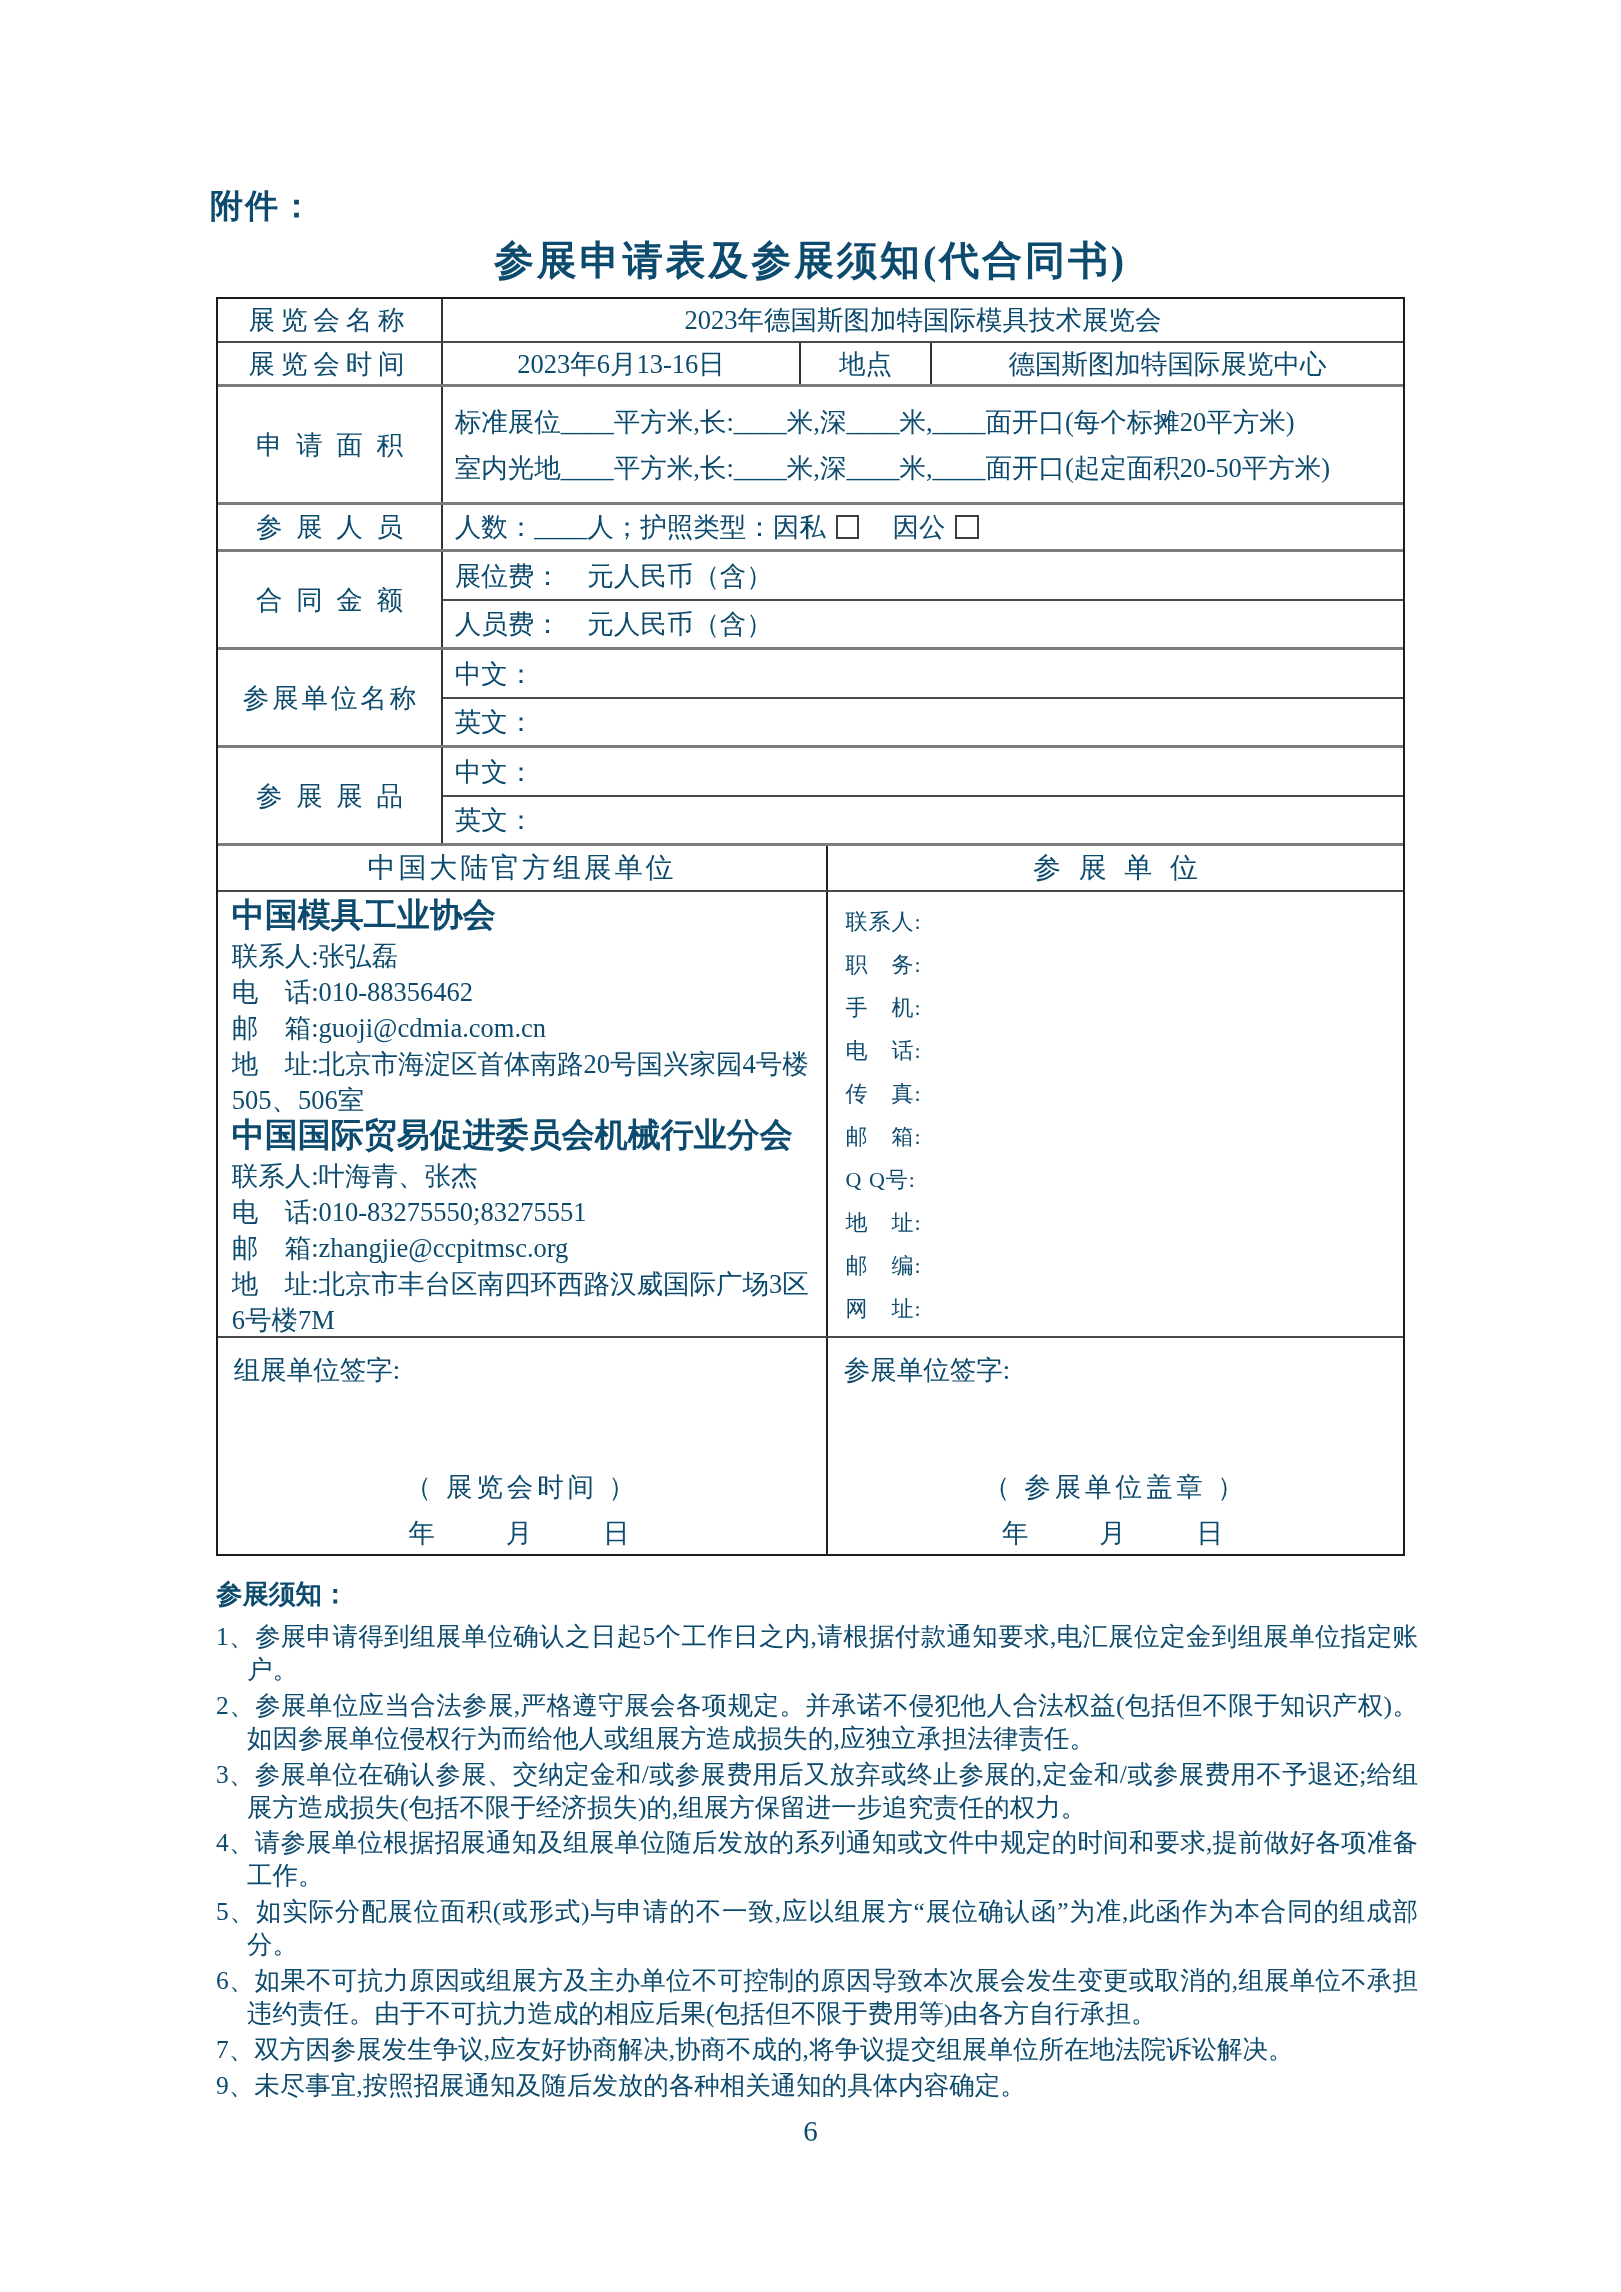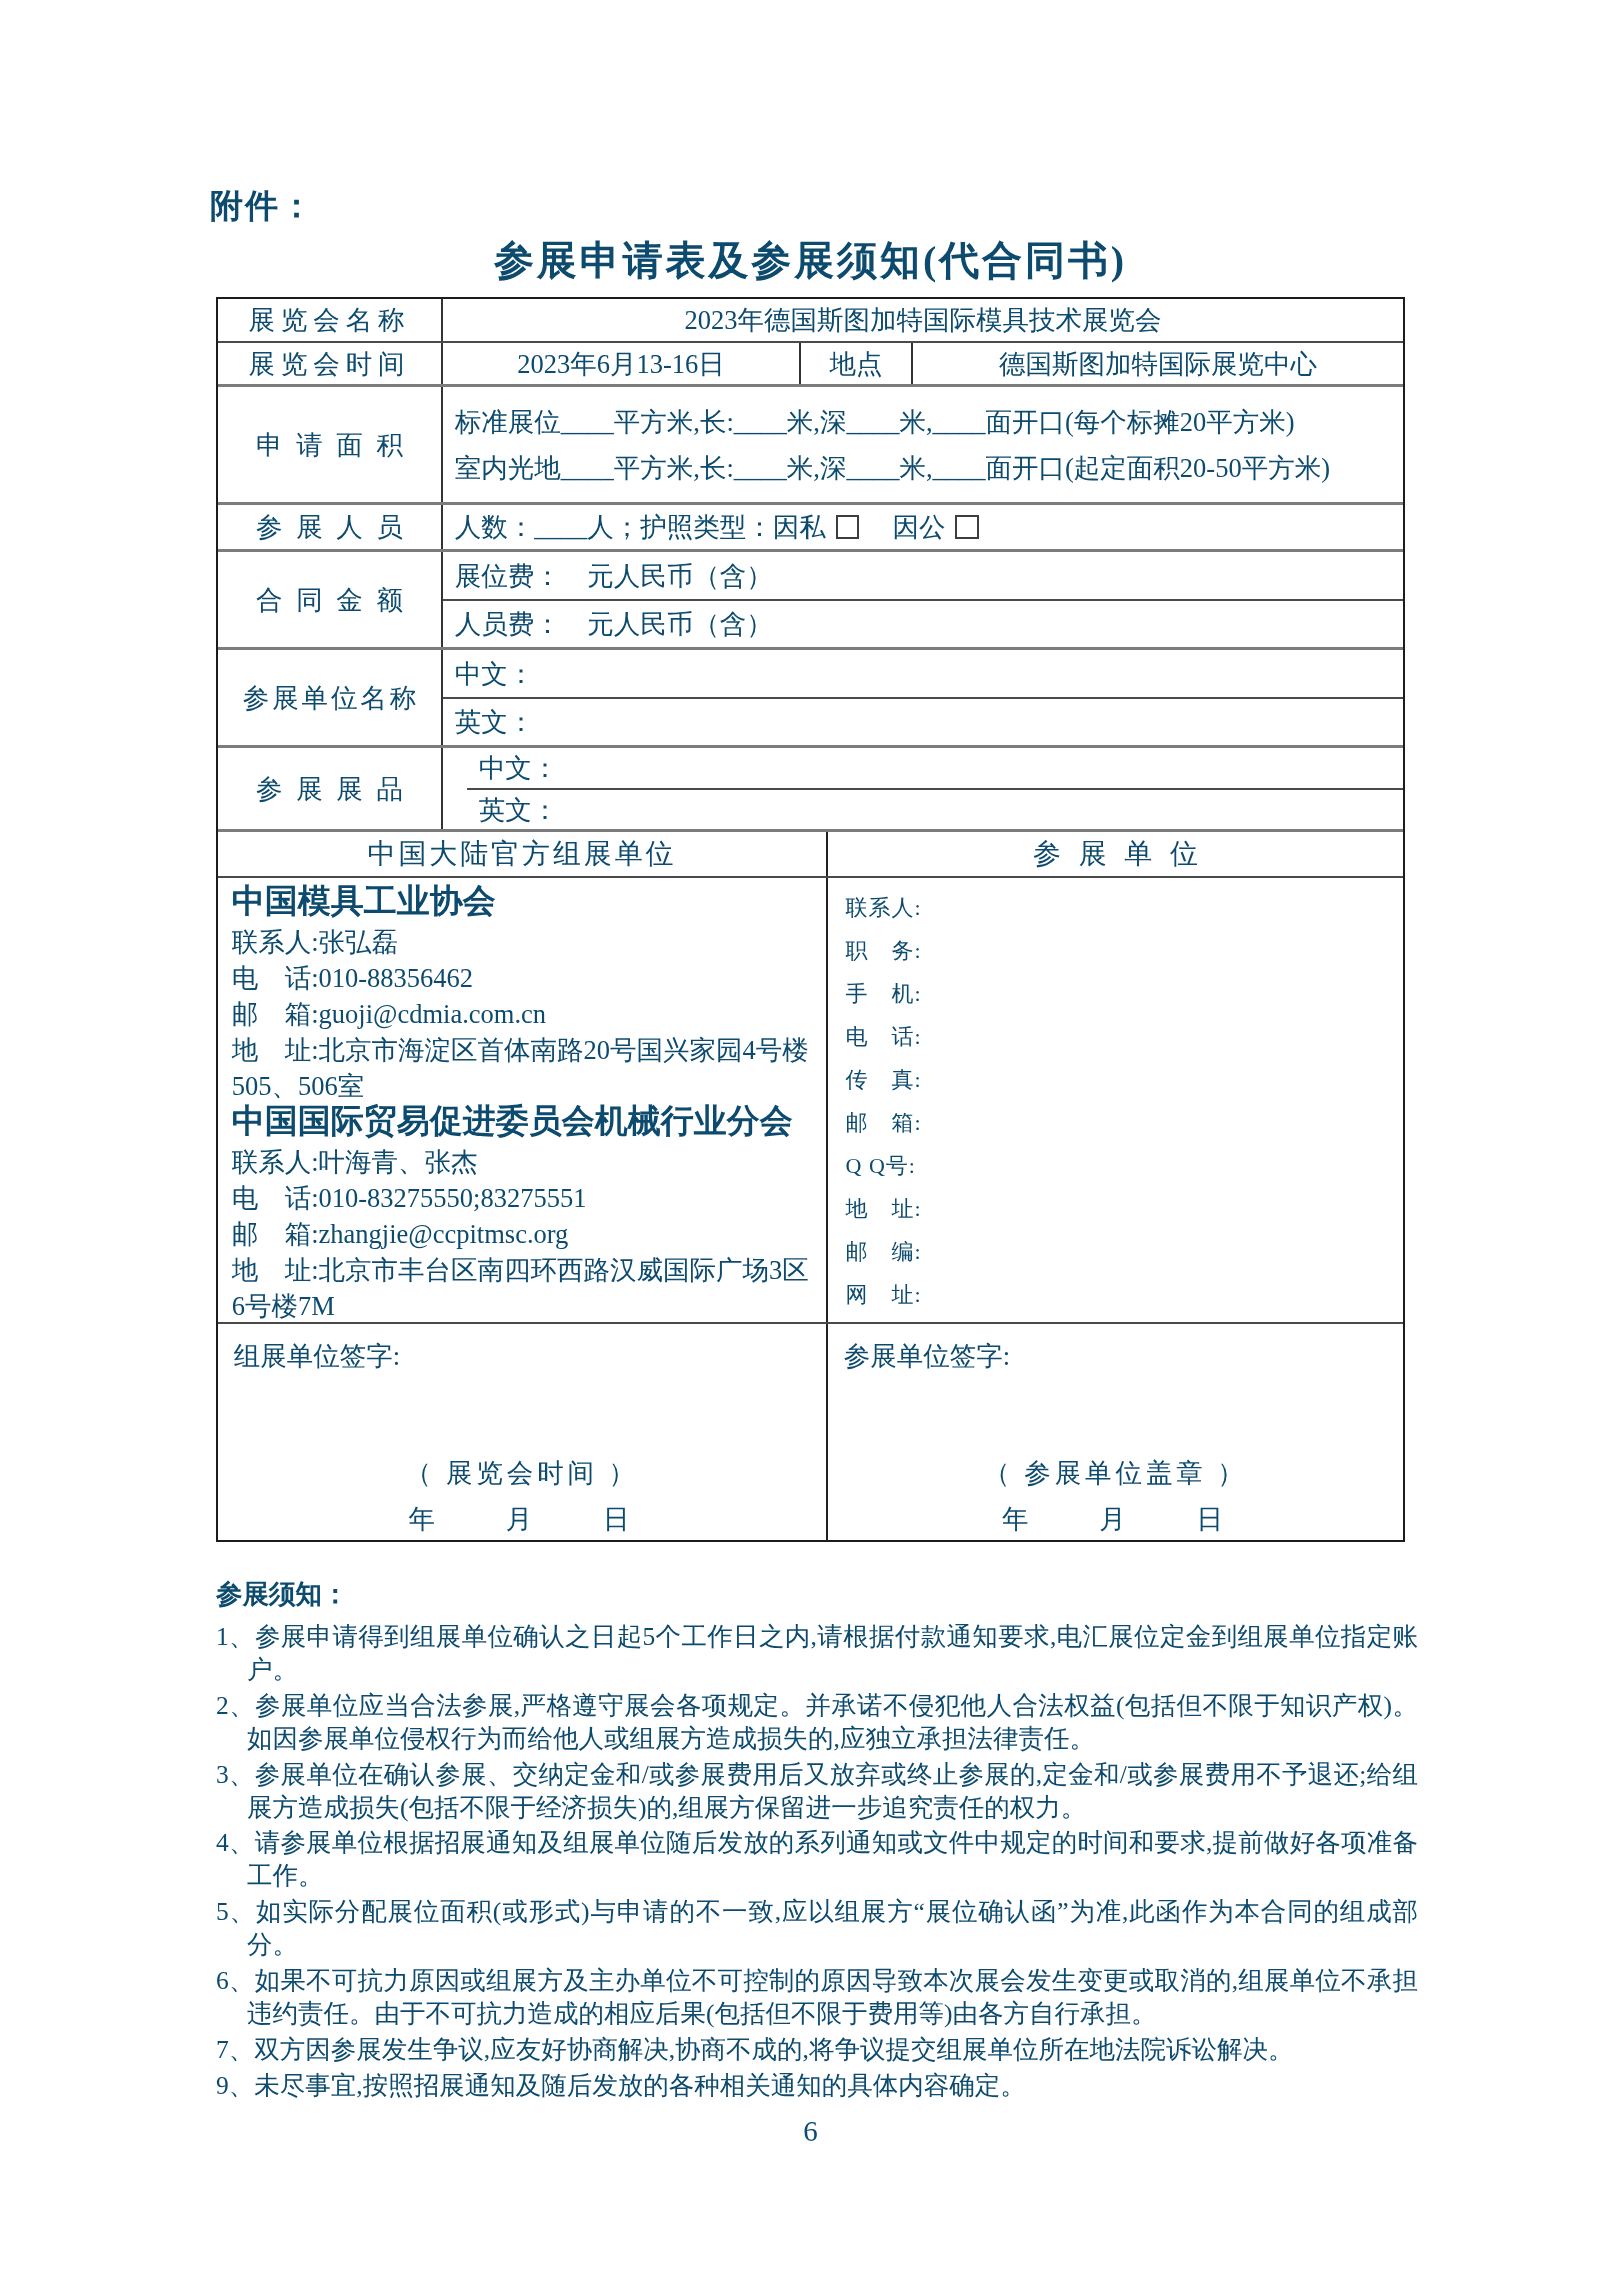--- a/index.html
+++ b/index.html
@@ -30,21 +30,21 @@
     background:#fff;
   }
   .row{display:flex;width:100%;}
   .bb-thin{border-bottom:2px solid #4a4a4a;}
   .bb-thick{border-bottom:3.9px solid #7c7c7c;}
   .cell{display:flex;align-items:center;font-size:26.5px;}
   .center{justify-content:center;text-align:left;}
   .grow{flex:1;}
   .w230{width:225px;}
   .w365{width:358px;}
-  .w114{width:112px;}
+  .w114{width:131px;}
   .half{width:610px;}
   .br-thin{border-right:2px solid #333;}
   .br-mid{border-right:2.9px solid #222;}
   .lbl{justify-content:center;letter-spacing:5.9px;}
   .lbl-wide{letter-spacing:13.7px;text-indent:13.7px;}
   .lbl-tight{letter-spacing:2.9px;text-indent:2.9px;}
   .pad{padding-left:11.8px;}
   .stack{display:flex;flex-direction:column;flex:1;}
   .stack .sub{display:flex;align-items:center;font-size:26.5px;padding-left:11.8px;}
   .area-cell{flex-direction:column;align-items:flex-start;justify-content:center;}
@@ -140,21 +140,21 @@
     </div>
 
     <div class="row bb-thick" style="height:98px;">
       <div class="cell lbl lbl-tight w230 br-thin">参展单位名称</div>
       <div class="stack">
         <div class="sub bb-thin" style="height:49px;">中文：</div>
         <div class="sub" style="height:45px;">英文：</div>
       </div>
     </div>
 
-    <div class="row bb-thick" style="height:84px;gap:24px;">
+    <div class="row bb-thick" style="height:98px;">
       <div class="cell lbl lbl-wide w230 br-thin">参展展品</div>
       <div class="stack">
         <div class="sub bb-thin" style="height:49px;">中文：</div>
         <div class="sub" style="height:45px;">英文：</div>
       </div>
     </div>
 
     <div class="row bb-thin" style="height:46px;">
       <div class="cell center half br-mid sec-head org">中国大陆官方组展单位</div>
       <div class="cell center grow sec-head exh">参展单位</div>

